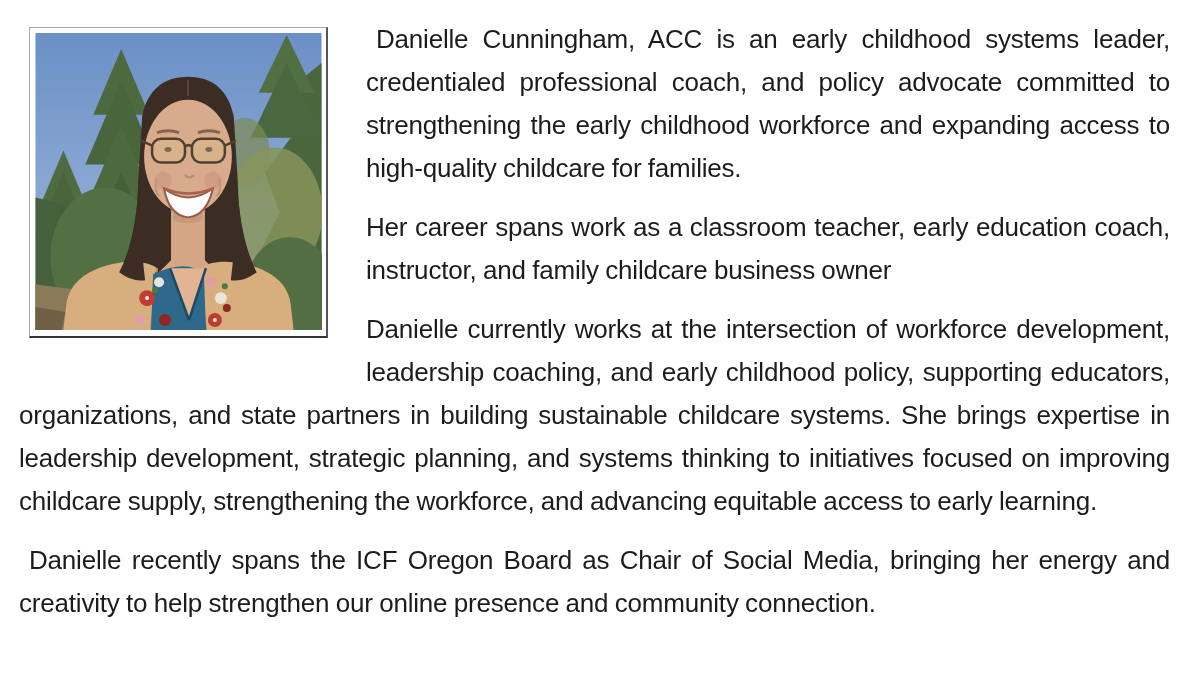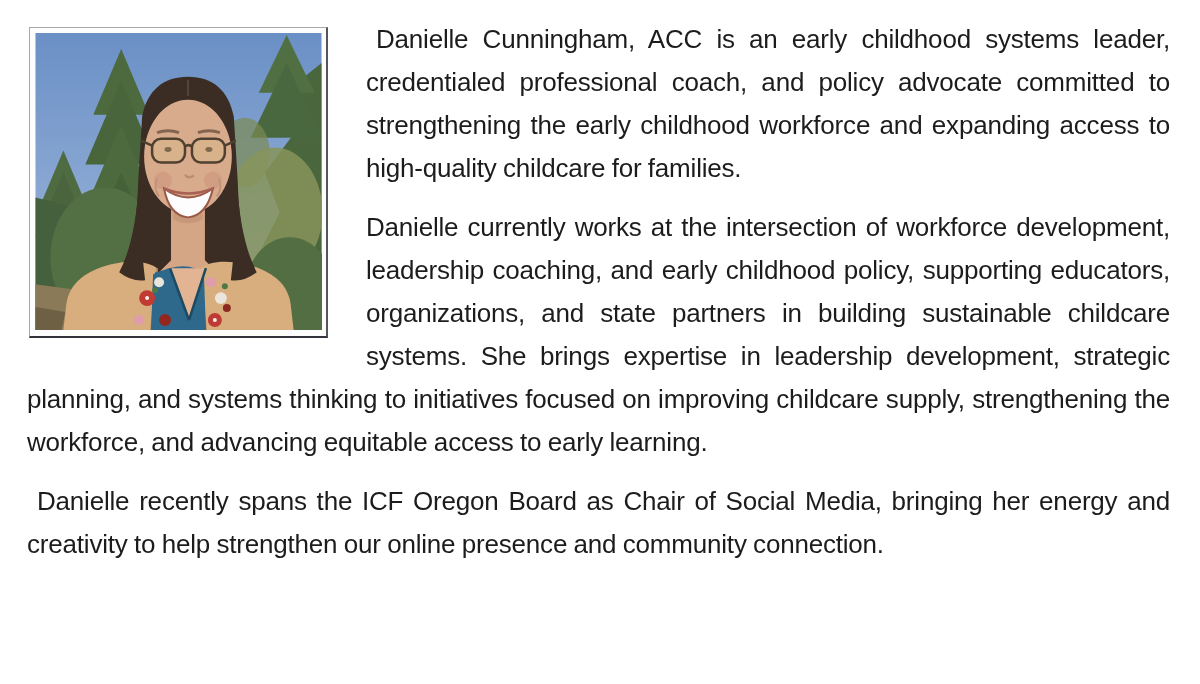--- a/index.html
+++ b/index.html
@@ -24,21 +24,21 @@
     box-sizing: border-box;
     padding: 5px;
     background: #fdfdfd;
     border: 1px solid #a9a9a9;
     border-right: 2px solid #55555c;
     border-bottom: 2px solid #33333b;
     margin: 9px 38px 24px 10px;
   }
   .photo-frame svg { display: block; width: 287px; height: 297px; }
   .doc p {
-    margin: 0 0 16px 8px;
+    margin: 0 0 16px 0;
     font-size: 26px;
     line-height: 43px;
     letter-spacing: -0.2px;
     word-spacing: -0.6px;
     text-align: justify;
   }
   .doc p.indent { text-indent: 10px; }
 </style>
 </head>
 <body>
@@ -129,18 +129,19 @@
 
       <path d="M129,156 Q153,174 178,156 Q172,183 153,185 Q134,183 129,156 Z" fill="#fdfdfd" stroke="#9a5a49" stroke-width="2"></path>
       <path d="M129,156 Q153,166 178,156" stroke="#a86152" stroke-width="2.5" fill="none"></path>
       <path d="M122,146 Q118,156 124,164" stroke="#c1917a" stroke-width="2" fill="none"></path>
       <path d="M184,146 Q188,156 182,164" stroke="#c1917a" stroke-width="2" fill="none"></path>
     </svg>
   </div>
 
   <p class="indent">Danielle Cunningham, ACC is an early childhood systems leader, credentialed professional coach, and policy advocate committed to strengthening the early childhood workforce and expanding access to high-quality childcare for families.</p>
 
+  <p>Her career spans work as a classroom teacher, early education coach, instructor, and family childcare business owner</p>
 
   <p>Danielle currently works at the intersection of workforce development, leadership coaching, and early childhood policy, supporting educators, organizations, and state partners in building sustainable childcare systems. She brings expertise in leadership development, strategic planning, and systems thinking to initiatives focused on improving childcare supply, strengthening the workforce, and advancing equitable access to early learning.</p>
 
   <p class="indent">Danielle recently spans the ICF Oregon Board as Chair of Social Media, bringing her energy and creativity to help strengthen our online presence and community connection.</p>
 
 </div>
 
 </body></html>

